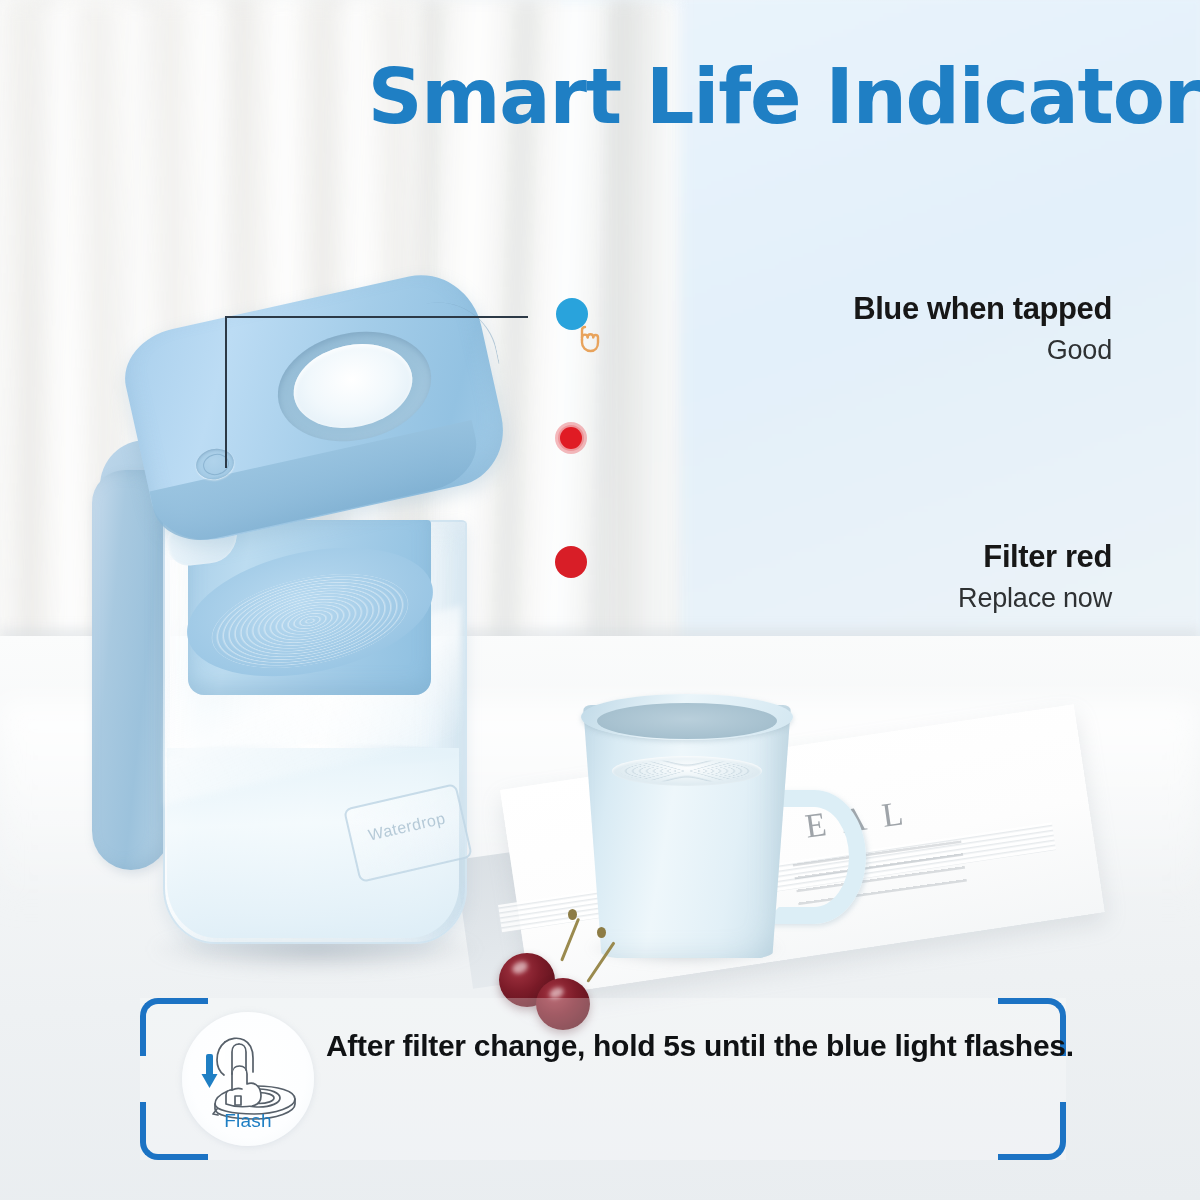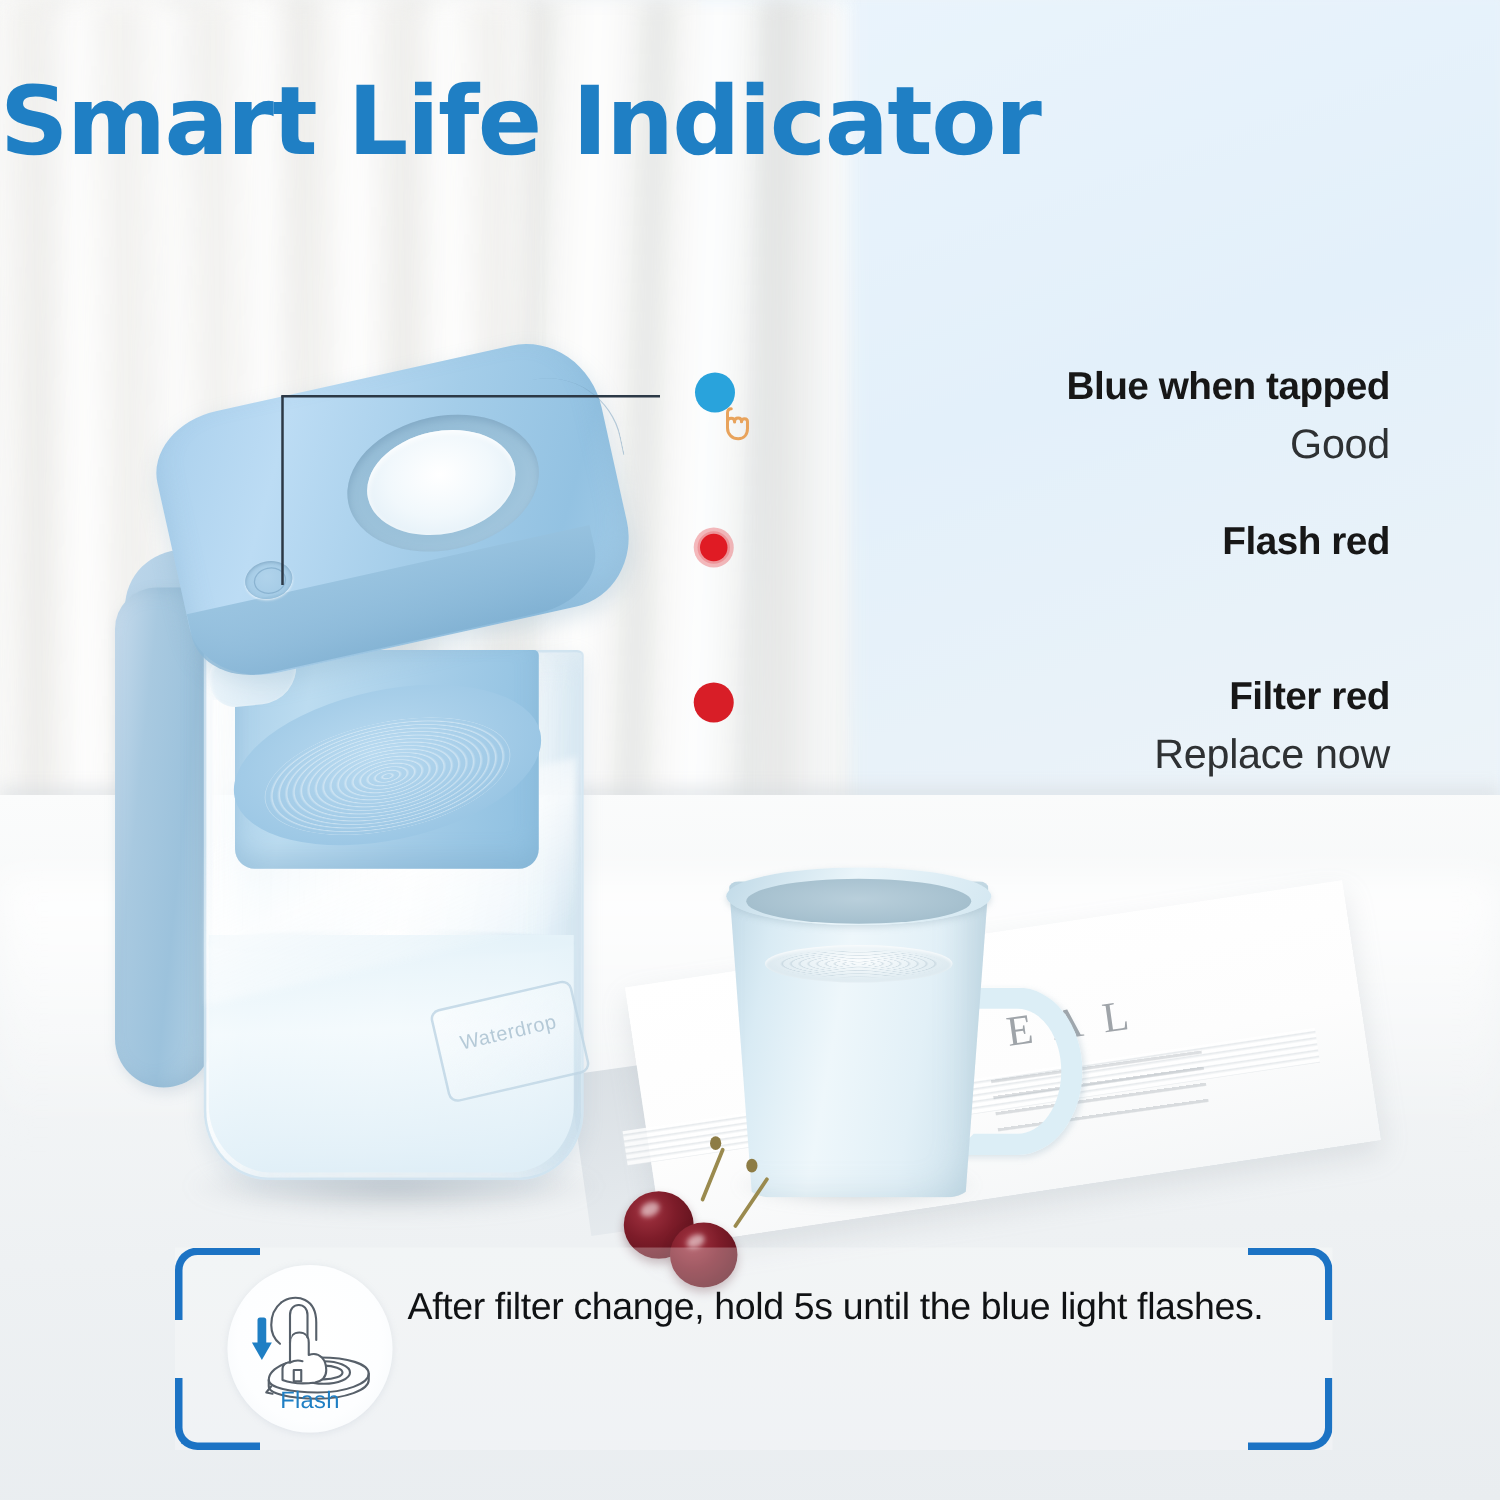--- a/index.html
+++ b/index.html
@@ -232,45 +232,45 @@
   .dot-wrap{position:absolute;left:0;top:4px;width:60px;height:60px;}
   .dot{position:absolute;border-radius:50%;}
   .dot-blue{left:4px;top:2px;width:32px;height:32px;background:#29a3dc;}
   .dot-flash-core{left:8px;top:7px;width:22px;height:22px;background:#e01b24;}
   .dot-flash-h1{left:3px;top:2px;width:32px;height:32px;background:rgba(224,27,36,.30);}
   .dot-flash-h2{left:6px;top:5px;width:26px;height:26px;background:rgba(224,27,36,.22);}
   .dot-solid{left:3px;top:2px;width:32px;height:32px;background:#d81e27;}
   .tap-hand{position:absolute;left:20px;top:22px;width:40px;height:40px;}
   .c-title{font-size:31px;font-weight:bold;color:#171717;
     letter-spacing:-.4px;line-height:1.1;}
-  .c-sub{font-size:33px;color:#2e3133;letter-spacing:-.2px;
+  .c-sub{font-size:27px;color:#2e3133;letter-spacing:-.2px;
     line-height:1.25;margin-top:8px;font-weight:300;}
 
   
-  .page-title{position:absolute;left:0;top:52px;width:1200px;text-align:left;
+  .page-title{position:absolute;left:0;top:52px;width:1200px;text-align:right;
     font-size:76px;font-weight:bold;color:#1f7fc4;letter-spacing:-1.2px;
     font-family:"DejaVu Sans","Liberation Sans",sans-serif;}
 
   
   .note-box{position:absolute;left:140px;top:998px;width:926px;height:162px;}
   .note-bg{position:absolute;inset:0;background:rgba(255,255,255,.28);}
   .brk{position:absolute;width:62px;height:52px;border:6px solid #1c73c4;}
   .brk-tl{left:0;top:0;border-right:none;border-bottom:none;border-radius:18px 0 0 0;}
   .brk-tr{right:0;top:0;border-left:none;border-bottom:none;border-radius:0 18px 0 0;}
   .brk-bl{left:0;bottom:0;border-right:none;border-top:none;border-radius:0 0 0 18px;}
   .brk-br{right:0;bottom:0;border-left:none;border-top:none;border-radius:0 0 18px 0;}
   .btn-illus{position:absolute;left:42px;top:14px;width:132px;height:134px;
     border-radius:50%;
     background:radial-gradient(ellipse at 50% 45%,#ffffff 0%,#fdfeff 62%,#f2f6f9 100%);
     box-shadow:0 1px 6px rgba(170,185,198,.25);}
   .btn-label{position:absolute;left:42px;top:112px;width:132px;text-align:center;
     font-size:19px;color:#1f7fc4;font-weight:normal;letter-spacing:.2px;}
   .note-text{position:absolute;left:186px;top:26px;width:700px;
     font-size:30px;color:#101214;line-height:1.48;letter-spacing:-.3px;
-    font-weight:400;}
+    font-weight:700;}
   .note-line{white-space:nowrap;}
 </style>
 </head>
 <body>
 
 <div id="stage">
 
   <div class="bg-base"></div>
   <div class="bg-wall"></div>
   <div class="curtain"></div>
@@ -347,21 +347,20 @@
       <div class="c-title">Blue when tapped</div>
       <div class="c-sub">Good</div>
     </div>
 
     <div class="callout">
       <div class="dot-wrap">
         <div class="dot dot-flash-h1"></div>
         <div class="dot dot-flash-h2"></div>
         <div class="dot dot-flash-core"></div>
       </div>
-      <div class="c-title">Flash red</div>
     </div>
 
     <div class="callout">
       <div class="dot-wrap">
         <div class="dot dot-solid"></div>
       </div>
       <div class="c-title">Filter red</div>
       <div class="c-sub">Replace now</div>
     </div>
 

